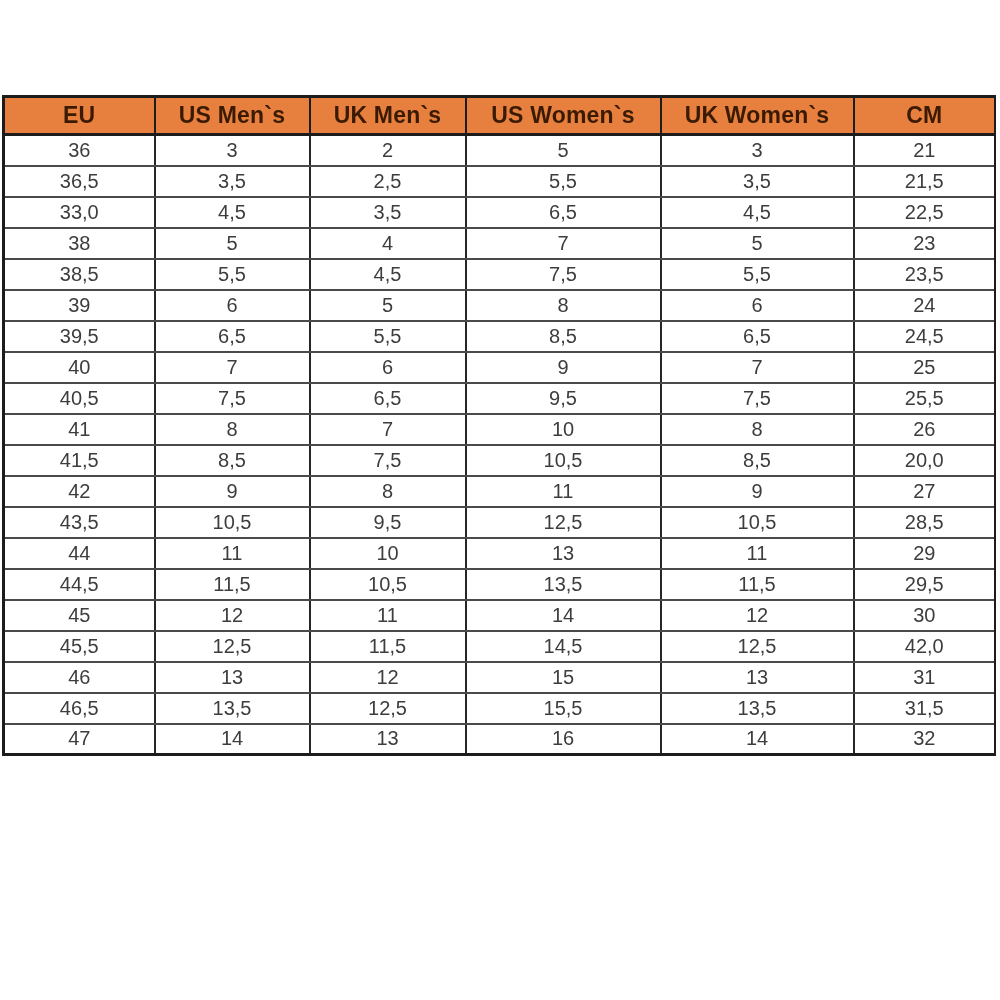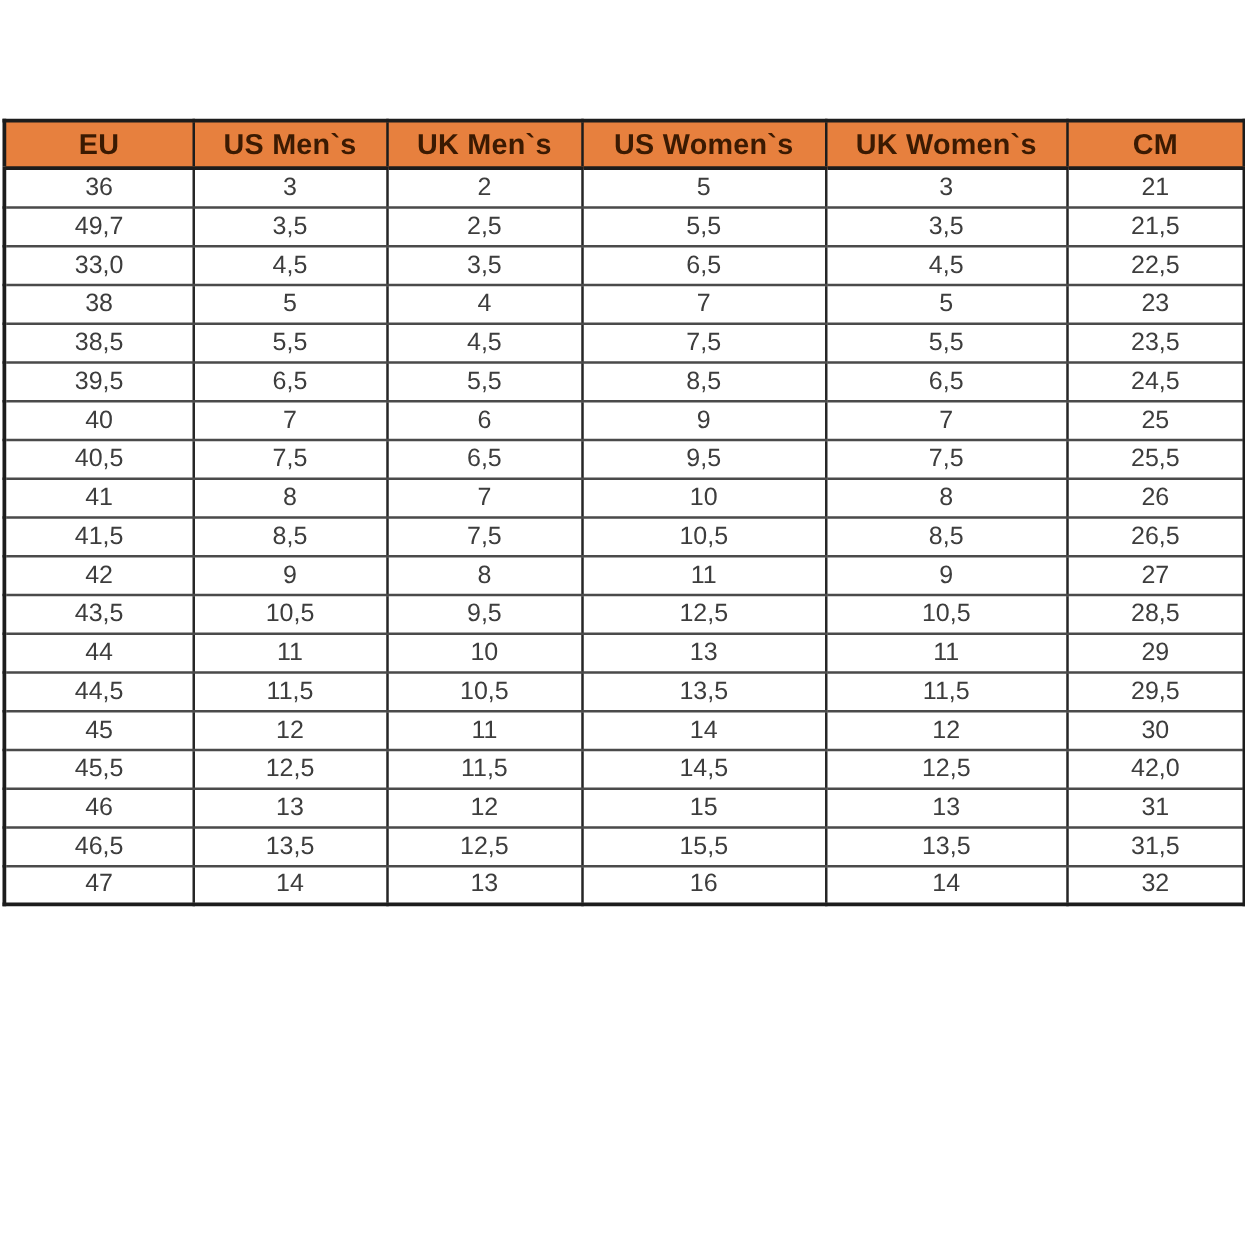--- a/index.html
+++ b/index.html
@@ -86,21 +86,21 @@
     <tbody id="table-body">
         <tr>
           <td>36</td>
           <td>3</td>
           <td>2</td>
           <td>5</td>
           <td>3</td>
           <td>21</td>
         </tr>
         <tr>
-          <td>49,7</td>
+          <td>36,5</td>
           <td>3,5</td>
           <td>2,5</td>
           <td>5,5</td>
           <td>3,5</td>
           <td>21,5</td>
         </tr>
         <tr>
           <td>33,0</td>
           <td>4,5</td>
           <td>3,5</td>
@@ -118,20 +118,28 @@
         </tr>
         <tr>
           <td>38,5</td>
           <td>5,5</td>
           <td>4,5</td>
           <td>7,5</td>
           <td>5,5</td>
           <td>23,5</td>
         </tr>
         <tr>
+          <td>39</td>
+          <td>6</td>
+          <td>5</td>
+          <td>8</td>
+          <td>6</td>
+          <td>24</td>
+        </tr>
+        <tr>
           <td>39,5</td>
           <td>6,5</td>
           <td>5,5</td>
           <td>8,5</td>
           <td>6,5</td>
           <td>24,5</td>
         </tr>
         <tr>
           <td>40</td>
           <td>7</td>
@@ -155,21 +163,21 @@
           <td>10</td>
           <td>8</td>
           <td>26</td>
         </tr>
         <tr>
           <td>41,5</td>
           <td>8,5</td>
           <td>7,5</td>
           <td>10,5</td>
           <td>8,5</td>
-          <td>26,5</td>
+          <td>20,0</td>
         </tr>
         <tr>
           <td>42</td>
           <td>9</td>
           <td>8</td>
           <td>11</td>
           <td>9</td>
           <td>27</td>
         </tr>
         <tr>

